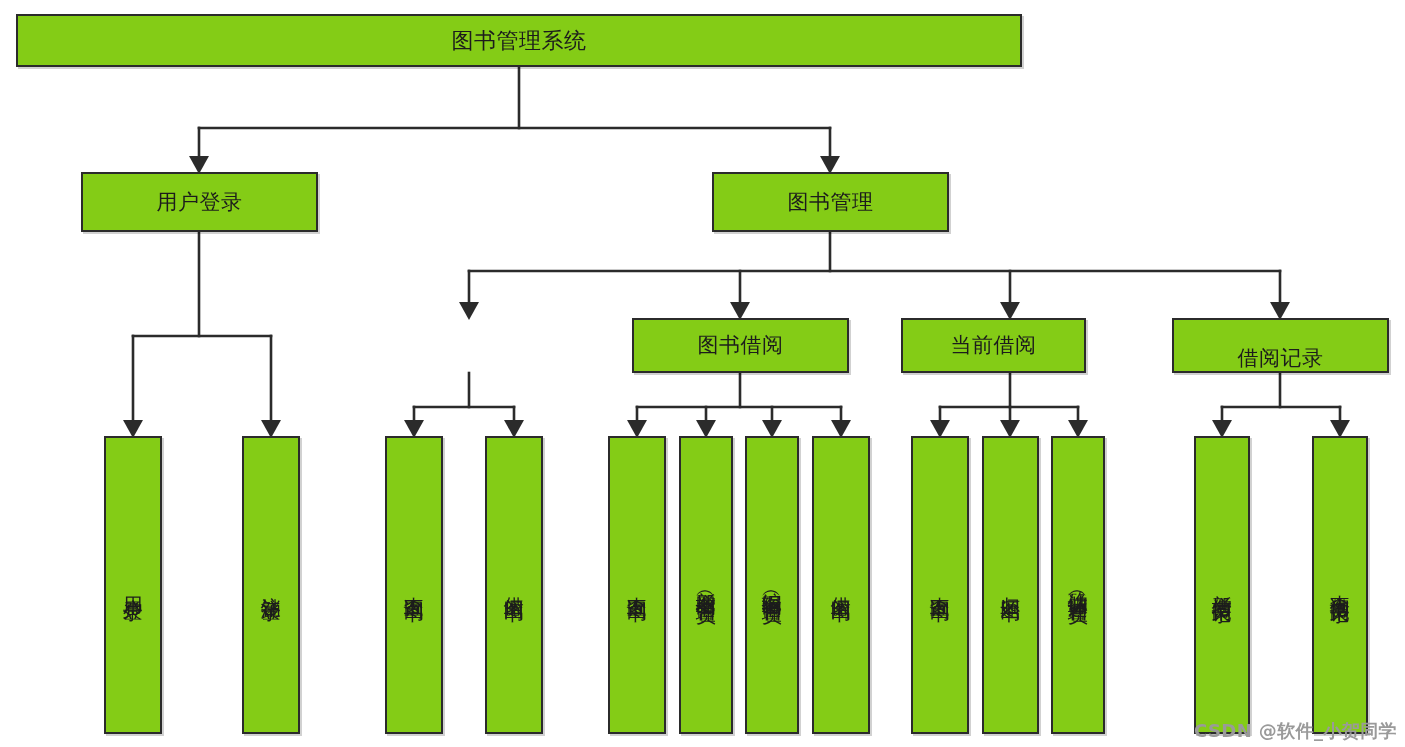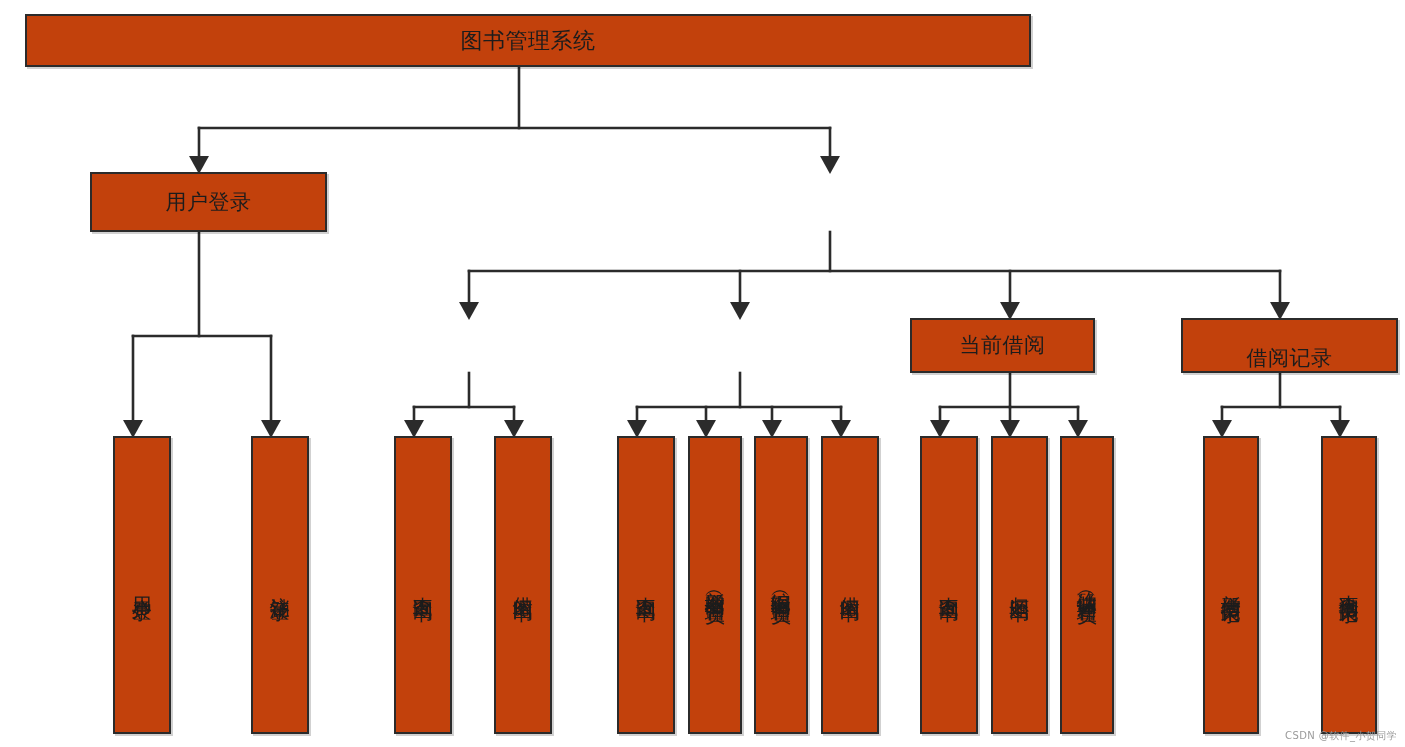--- a/index.html
+++ b/index.html
@@ -23,27 +23,26 @@
     left: 0;
     top: 0;
     width: 1405px;
     height: 747px;
     pointer-events: none;
   }
   .node {
     position: absolute;
     box-sizing: border-box;
     border: 2px solid #2b2b2b;
-    background: #c2410c;
+    background: #84cc16;
     display: flex;
     align-items: center;
     justify-content: center;
     color: #1c1c1c;
     box-shadow: 2px 2px 0 rgba(0,0,0,0.18);
-    margin-left: 9px;
   }
   .node .node-label {
     display: block;
     text-align: center;
     line-height: 1.18;
     white-space: nowrap;
   }
   .node.horizontal .node-label {
     font-size: 21px;
     letter-spacing: 0.5px;
@@ -64,25 +63,26 @@
     letter-spacing: 2px;
     max-height: 272px;
   }
   .node.vertical.tall .node-label {
     max-height: 282px;
   }
   #watermark {
     position: absolute;
     right: 8px;
     bottom: 4px;
-    font-size: 10px;
+    font-size: 18px;
     color: #9a9a9a;
     letter-spacing: 0.4px;
     white-space: nowrap;
     user-select: none;
+    font-weight: bold;
   }
 </style>
 </head>
 <body>
 
 <div id="diagram-root">
 
   <svg id="edge-layer" viewBox="0 0 1405 747" width="1405" height="747" xmlns="http://www.w3.org/2000/svg">
     <defs>
       <marker id="arrowhead" markerWidth="9" markerHeight="9" refX="3.2" refY="4.5" orient="auto" markerUnits="strokeWidth">
@@ -136,21 +136,27 @@
     </g>
   </svg>
 
   <div class="node root horizontal" style="left:16px; top:14px; width:1006px; height:53px;">
     <span class="node-label">图书管理系统</span>
   </div>
 
   <div class="node horizontal" style="left:81px; top:172px; width:237px; height:60px;">
     <span class="node-label">用户登录</span>
   </div>
-
+  <div class="node horizontal" style="left:712px; top:172px; width:237px; height:60px;">
+    <span class="node-label">图书管理</span>
+  </div>
+
+  <div class="node horizontal" style="left:632px; top:318px; width:217px; height:55px;">
+    <span class="node-label">图书借阅</span>
+  </div>
   <div class="node horizontal" style="left:901px; top:318px; width:185px; height:55px;">
     <span class="node-label">当前借阅</span>
   </div>
   <div class="node horizontal" style="left:1172px; top:318px; width:217px; height:55px;align-items:flex-end;">
     <span class="node-label">借阅记录</span>
   </div>
 
   <div class="node vertical" style="left:104px; top:436px; width:58px; height:298px;">
     <span class="node-label">用户登录</span>
   </div>

